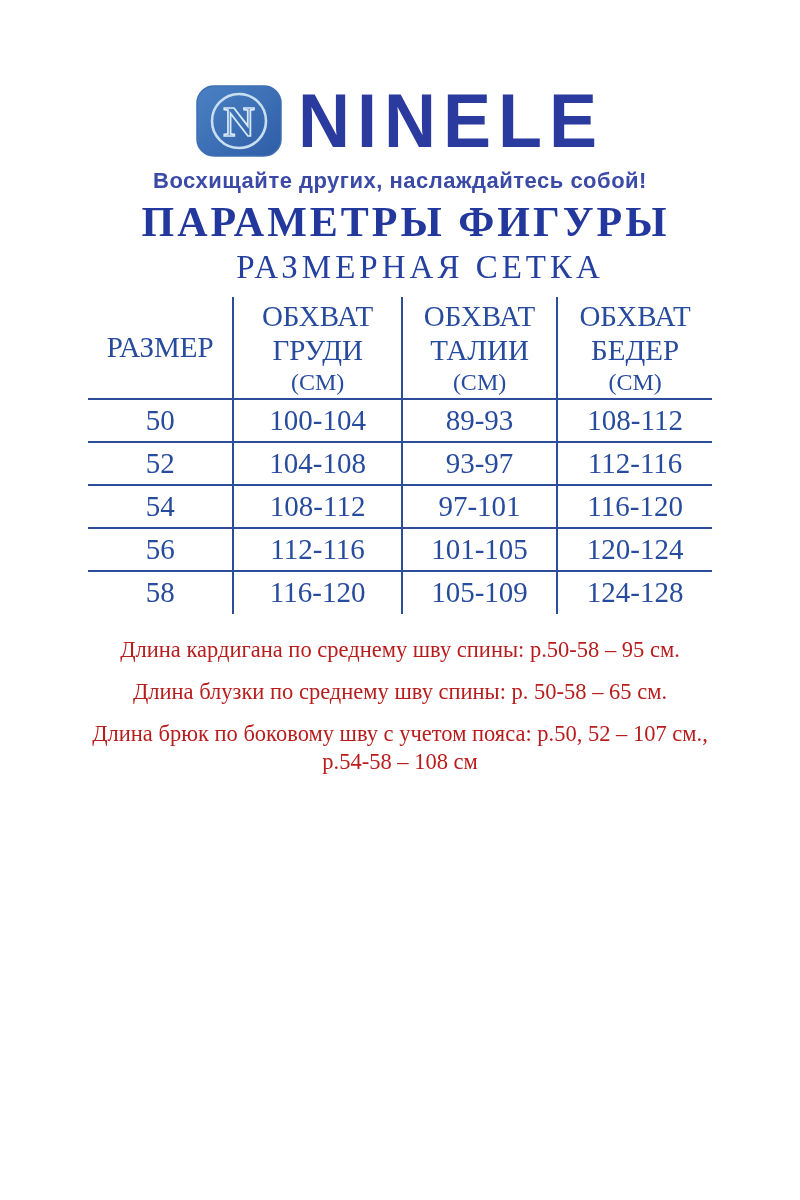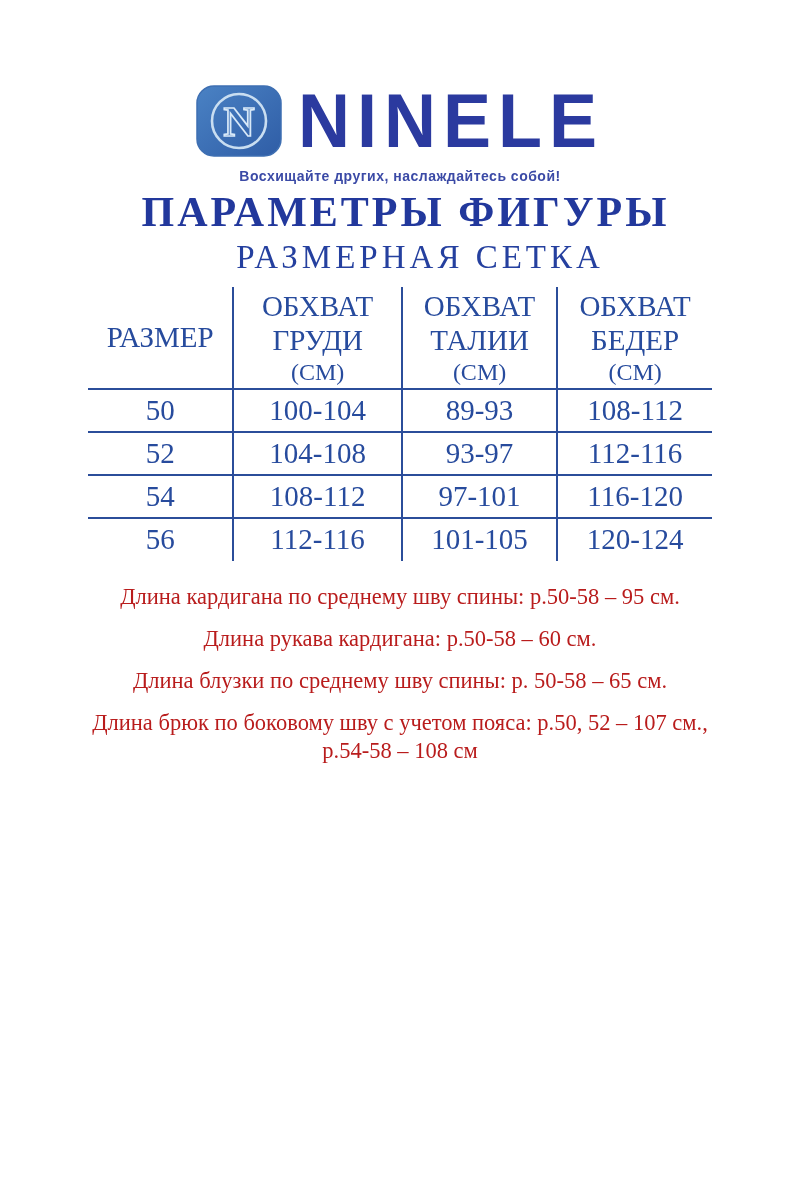--- a/index.html
+++ b/index.html
@@ -38,21 +38,21 @@
     letter-spacing: 7px;
     color: #2b3a9f;
     line-height: 1;
     transform: scaleY(1.05);
   }
   .brand-tagline {
     margin-top: 8px;
     text-align: center;
     font-family: "Liberation Sans", sans-serif;
     font-weight: bold;
-    font-size: 14px;
+    font-size: 22px;
     letter-spacing: 0.5px;
     color: #3b4aa6;
   }
 
   
   .page-title {
     margin-top: 6px;
     text-align: center;
     font-size: 42px;
     font-weight: bold;
@@ -203,24 +203,29 @@
             <td>108-112</td>
             <td>97-101</td>
             <td>116-120</td>
           </tr>
           <tr>
             <td>56</td>
             <td>112-116</td>
             <td>101-105</td>
             <td>120-124</td>
           </tr>
+          <tr>
+            <td>58</td>
+            <td>116-120</td>
+            <td>105-109</td>
+            <td>124-128</td>
+          </tr>
         </tbody>
     </table>
   </div>
 
   <div class="notes">
       <div class="note">Длина кардигана по среднему шву спины: р.50-58 – 95 см.</div>
-      <div class="note">Длина рукава кардигана: р.50-58 – 60 см.</div>
       <div class="note">Длина блузки по среднему шву спины: р. 50-58 – 65 см.</div>
       <div class="note">Длина брюк по боковому шву с учетом пояса: р.50, 52 – 107 см., р.54-58 – 108 см</div>
     </div>
 
 </div>
 
 </body></html>

